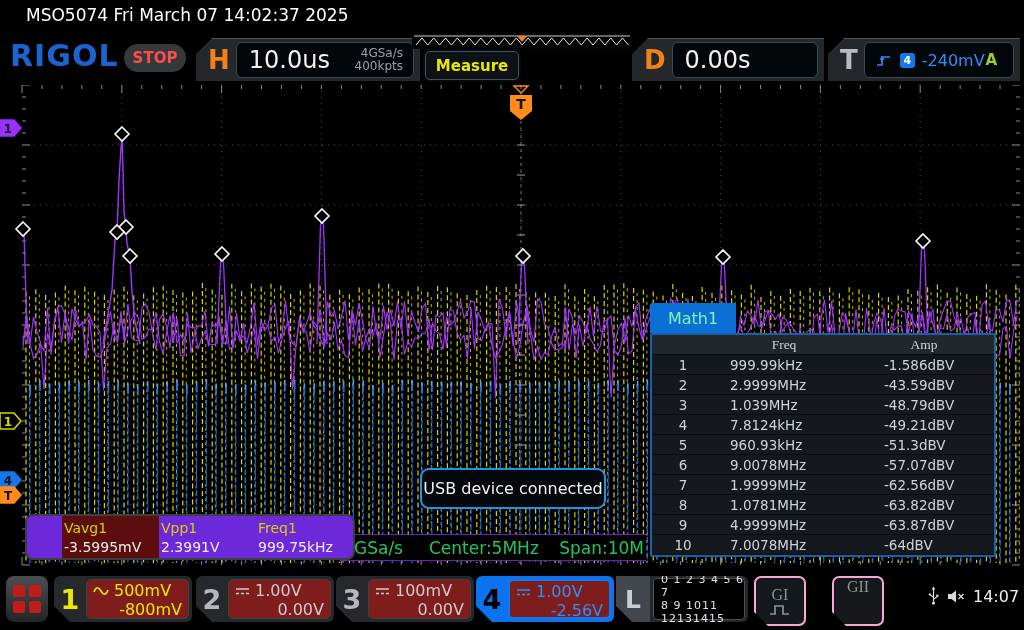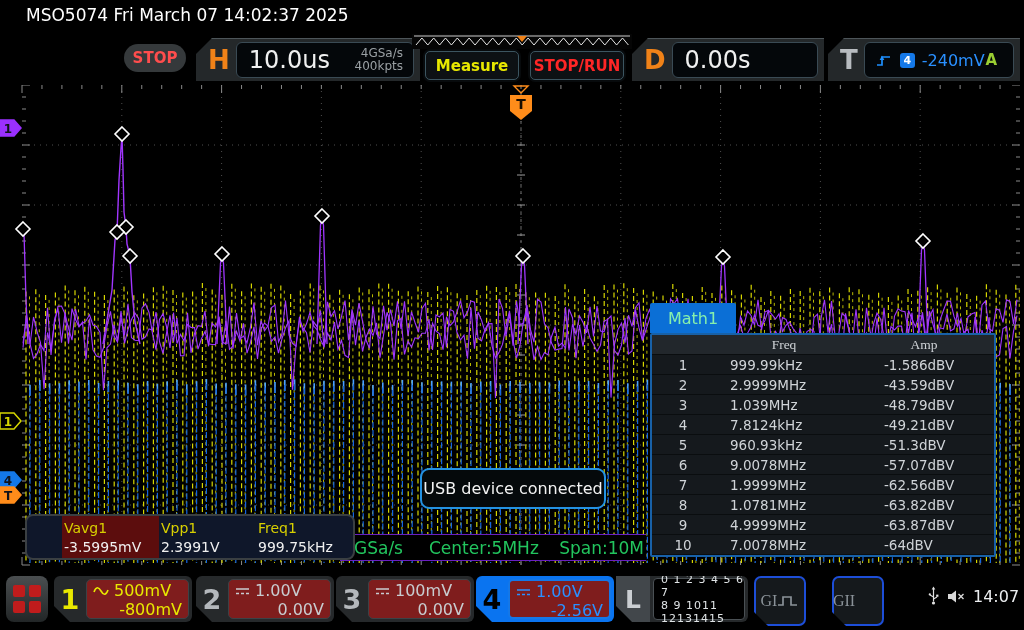--- a/index.html
+++ b/index.html
@@ -36,21 +36,21 @@
         font-size:11px;font-weight:bold;display:flex;align-items:center;justify-content:center;margin:0 7px;}
   .t-level{color:#2a90ff;font-size:16px;}
   .t-mode{color:#9acd32;font-size:15px;font-weight:bold;margin:0 8px 0 auto;padding-right:8px;}
   
   #scope{left:0;top:0;width:1024px;height:630px;z-index:1;}
   
   #fftStatus{left:340px;top:534px;width:306px;height:25px;background:#000;
              border-top:1px solid #6a1fc0;border-bottom:1px solid #6a1fc0;z-index:4;
              display:flex;align-items:center;color:#22c55e;font-size:17px;}
   #fftStatus span{white-space:pre;}
-  #measPanel{left:25px;top:514px;width:330px;height:46px;background:#0f172a;
+  #measPanel{left:25px;top:514px;width:330px;height:46px;background:#6d28d9;
              border:2px solid #3a3f42;border-radius:8px;z-index:6;display:flex;padding-left:35px;box-sizing:border-box;}
   .meas-cell{width:95px;padding:4px 0 0 2px;}
   .meas-cell.hl{background:#5c0d0d;}
   .meas-label{color:#d8d000;font-size:14px;}
   .meas-value{color:#f0f0f0;font-size:14px;margin-top:3px;}
   #mathPanel{left:650px;top:303px;width:346px;z-index:7;}
   #mathTab{width:86px;height:30px;background:#0b6fd6;color:#86efac;font-size:16px;
            display:flex;align-items:center;justify-content:center;border-radius:2px 2px 0 0;}
   #mathTable{background:#0d1115;border:2px solid #1861a8;border-radius:2px;width:342px;}
   .mrow{display:flex;height:19px;align-items:center;font-size:13.5px;color:#d0d4d8;background:#15191d;border-bottom:1px solid #0a0d0f;}
@@ -82,23 +82,23 @@
   #ch4 .chbody{border:2px solid #1478e8;}
   #lbox{left:616px;top:8px;width:132px;height:46px;background:#26292b;
         clip-path:polygon(0 0,100% 0,100% 100%,16px 100%,0 calc(100% - 16px));
         border-radius:6px;display:flex;align-items:center;}
   #lbox .ltab{width:34px;text-align:center;font-size:25px;font-weight:bold;color:#caced2;
         background:#42474b;height:100%;display:flex;align-items:center;justify-content:center;
         clip-path:polygon(0 0,100% 0,100% 100%,16px 100%,0 calc(100% - 16px));}
   #lbox .lbody{flex:1;height:40px;background:#000;border:1px solid #4a5054;border-radius:4px;
         margin:0 3px;display:flex;flex-direction:column;justify-content:center;
         color:#e0e4e6;font-size:11px;line-height:13px;padding-left:7px;letter-spacing:1px;}
-  .gbox{top:8px;width:48px;height:46px;background:#15191c;border:2px solid #1d4ed8;border-radius:7px;
+  .gbox{top:8px;width:48px;height:46px;background:#15191c;border:2px solid #f9a8d4;border-radius:7px;
         clip-path:polygon(0 0,100% 0,100% 100%,14px 100%,0 calc(100% - 14px));
-        display:flex;flex-direction:row;align-items:center;justify-content:center;color:#8a9298;}
+        display:flex;flex-direction:column;align-items:center;justify-content:center;color:#8a9298;}
   .gbox .glabel{font-family:"Liberation Serif",serif;font-size:16px;}
   #g1{left:754px;} #g2{left:832px;gap:28px;}
   #statusIcons{left:928px;top:18px;display:flex;align-items:center;gap:8px;}
   #clock{font-size:16px;color:#eceef0;}
 </style>
 </head>
 <body>
 
 <svg id="scope" class="abs" xmlns="http://www.w3.org/2000/svg" viewBox="0 0 1024 630">
     <g>
@@ -765,20 +765,21 @@
       <path d="M510,95 H532 V111 L521,120 L510,111 Z" fill="#ff8c1a"></path>
       <text x="521" y="109" fill="#1a0d00" font-size="14" font-weight="bold" text-anchor="middle" font-family="DejaVu Sans, sans-serif">T</text>
     </g>
   </svg>
 
 <div id="topbar" class="abs">
   <div class="abs title">MSO5074  Fri March 07 14:02:37 2025</div>
 </div>
 
 <div id="header" class="abs">
+  <div class="abs logo">RIGOL</div>
   <div class="abs stop-pill">STOP</div>
 
   <div id="hpanel" class="abs hpanel">
     <span class="hletter" style="color:#f08218">H</span>
     <div class="innerbox">
       <span class="tb-main">10.0us</span>
       <span class="tb-side">
         <span>4GSa/s</span><br>
         <span>400kpts</span>
       </span>
@@ -786,21 +787,20 @@
   </div>
 
   <svg class="abs zigzag" viewBox="0 0 220 15">
     <rect x="0" y="0" width="220" height="15" fill="#050505"></rect>
     <line x1="2" y1="2" x2="218" y2="2" stroke="#cccccc" stroke-width="1"></line>
     <polyline id="zz" fill="none" stroke="#e8e8e8" stroke-width="1" points="4.0,11 9.9,4 15.8,11 21.7,4 27.6,11 33.5,4 39.4,11 45.3,4 51.2,11 57.1,4 63.0,11 68.9,4 74.8,11 80.7,4 86.6,11 92.5,4 98.4,11 104.3,4 110.2,11 116.1,4 122.0,11 127.9,4 133.8,11 139.7,4 145.6,11 151.5,4 157.4,11 163.3,4 169.2,11 175.1,4 181.0,11 186.9,4 192.8,11 198.7,4 204.6,11 210.5,4 216.4,11"></polyline>
     <path d="M105,2 l10,0 l-5,6 z" fill="#f08218"></path>
   </svg>
 
   <div id="measureBtn" class="abs hbtn">Measure</div>
-  <div id="stopRunBtn" class="abs hbtn">STOP/RUN</div>
 
   <div id="dpanel" class="abs hpanel">
     <span class="hletter" style="color:#f08218">D</span>
     <div class="innerbox">
       <span class="tb-main">0.00s</span>
     </div>
   </div>
 
   <div id="tpanel" class="abs hpanel">
     <span class="hletter" style="color:#b8bcc0">T</span>

